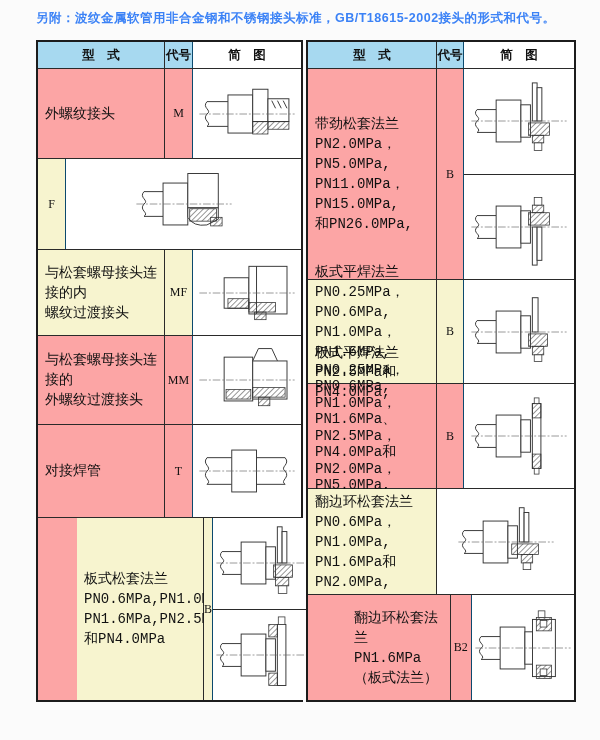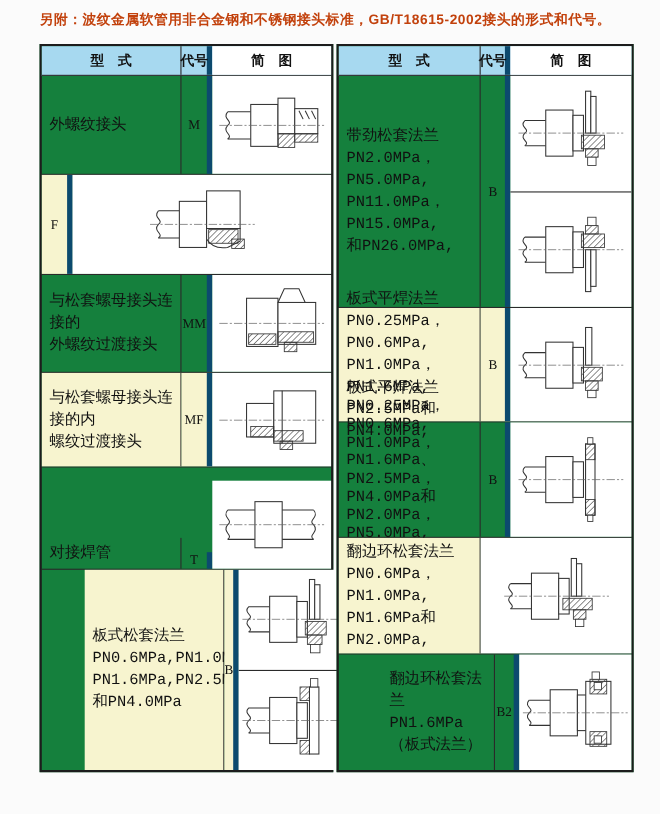--- a/index.html
+++ b/index.html
@@ -6,29 +6,29 @@
   body{
     width:600px;height:740px;
     background:#fbfbfb;
     font-family:"Liberation Sans","DejaVu Sans",sans-serif;
     position:relative;
     color:#111;
   }
   .page-title{
     position:absolute;left:36px;top:10px;
     font-size:12.5px;font-weight:bold;letter-spacing:0.5px;
-    color:#c2410c;
+    color:#3b82f6;
   }
   .tables{
     position:absolute;left:36px;top:40px;
     display:flex;gap:3px;
   }
   .ftable{
     border:2px solid #1c1c1c;
-    background:#15803d;
+    background:#fca5a5;
   }
   .ftable.left{width:263px;}
   .ftable.right{width:266px;}
   .frow{
     display:flex;box-sizing:border-box;
     border-bottom:1px solid #2a2a2a;
   }
   .frow:last-child{border-bottom:none;padding-left:39px;}
   .frow.header{
     height:27px;background:#a7d9f0;
@@ -38,21 +38,21 @@
     border-right:1px solid #2a2a2a;
     display:flex;align-items:center;
     padding:4px 2px 4px 7px;
     font-family:Liberation Mono, monospace;
     font-size:14px;line-height:20px;
     white-space:pre-line;
   }
   .ftable.left .cell.type{width:127px;}
   .ftable.right .cell.type{width:129px;}
   .cell.code{
-    border-right:5px solid #0c4a6e;
+    border-right:1px solid #0c4a6e;
     display:flex;align-items:center;justify-content:center;
     font-family:"Liberation Serif","DejaVu Serif",serif;
     font-size:12px;
   }
   .ftable.left .cell.code{width:28px;}
   .ftable.right .cell.code{width:27px;}
   .cell.diag{
     flex:1;background:#fff;
     display:flex;flex-direction:column;
   }
@@ -126,20 +126,43 @@
               <rect x="30" y="20" width="26" height="44" fill="#fff" stroke="#333" stroke-width="1"></rect>
               <rect x="56" y="10" width="32" height="36" fill="#fff" stroke="#333" stroke-width="1"></rect>
               <path d="M56 46 L56 56 Q62 66 76 64 L88 58 L88 46 Z" fill="#fff" stroke="#333" stroke-width="1"></path>
               <rect x="58" y="47" width="28" height="13" fill="url(#h2)" stroke="#333" stroke-width="0.8"></rect>
               <rect x="80" y="56" width="12" height="9" fill="url(#h2)" stroke="#333" stroke-width="0.8"></rect>
               <line x1="2" y1="42" x2="102" y2="42" stroke="#666" stroke-width="0.7" stroke-dasharray="8 2 2 2"></line>
             </svg>
           </div>
         </div>
       </div>
+      <div class="frow" style="height: 86px;">
+        <div class="cell type hl">与松套螺母接头连接的内
+螺纹过渡接头</div>
+        <div class="cell code hl">MF</div>
+        <div class="cell diag">
+          <div class="subdiag">
+            <svg class="diag" viewBox="0 0 104 84">
+              <defs>
+                <pattern id="h4" width="4" height="4" patternUnits="userSpaceOnUse" patternTransform="rotate(45)">
+                  <line x1="0" y1="0" x2="0" y2="4" stroke="#4a4a4a" stroke-width="1.2"></line>
+                </pattern>
+              </defs>
+              <rect x="28" y="26" width="26" height="32" fill="#fff" stroke="#333" stroke-width="1"></rect>
+              <rect x="54" y="14" width="40" height="50" fill="#fff" stroke="#333" stroke-width="1"></rect>
+              <line x1="62" y1="14" x2="62" y2="64" stroke="#333" stroke-width="1"></line>
+              <rect x="32" y="48" width="22" height="10" fill="url(#h4)" stroke="#333" stroke-width="0.8"></rect>
+              <rect x="54" y="52" width="28" height="10" fill="url(#h4)" stroke="#333" stroke-width="0.8"></rect>
+              <rect x="60" y="62" width="12" height="8" fill="url(#h4)" stroke="#333" stroke-width="0.8"></rect>
+              <line x1="2" y1="42" x2="102" y2="42" stroke="#666" stroke-width="0.7" stroke-dasharray="8 2 2 2"></line>
+            </svg>
+          </div>
+        </div>
+      </div>
       <div class="frow" style="height: 89px;">
         <div class="cell type">与松套螺母接头连接的
 外螺纹过渡接头</div>
         <div class="cell code">MM</div>
         <div class="cell diag">
           <div class="subdiag">
             <svg class="diag" viewBox="0 0 104 84">
               <defs>
                 <pattern id="h3" width="4" height="4" patternUnits="userSpaceOnUse" patternTransform="rotate(45)">
                   <line x1="0" y1="0" x2="0" y2="4" stroke="#4a4a4a" stroke-width="1.2"></line>
@@ -149,44 +172,21 @@
               <path d="M58 22 L64 9 L78 9 L84 22" fill="#fff" stroke="#333" stroke-width="1"></path>
               <rect x="58" y="22" width="36" height="40" fill="#fff" stroke="#333" stroke-width="1"></rect>
               <rect x="30" y="52" width="26" height="10" fill="url(#h3)" stroke="#333" stroke-width="0.8"></rect>
               <rect x="58" y="50" width="34" height="10" fill="url(#h3)" stroke="#333" stroke-width="0.8"></rect>
               <rect x="64" y="60" width="12" height="9" fill="url(#h3)" stroke="#333" stroke-width="0.8"></rect>
               <line x1="2" y1="42" x2="102" y2="42" stroke="#666" stroke-width="0.7" stroke-dasharray="8 2 2 2"></line>
             </svg>
           </div>
         </div>
       </div>
-      <div class="frow" style="height: 86px;">
-        <div class="cell type hl">与松套螺母接头连接的内
-螺纹过渡接头</div>
-        <div class="cell code hl">MF</div>
-        <div class="cell diag">
-          <div class="subdiag">
-            <svg class="diag" viewBox="0 0 104 84">
-              <defs>
-                <pattern id="h4" width="4" height="4" patternUnits="userSpaceOnUse" patternTransform="rotate(45)">
-                  <line x1="0" y1="0" x2="0" y2="4" stroke="#4a4a4a" stroke-width="1.2"></line>
-                </pattern>
-              </defs>
-              <rect x="28" y="26" width="26" height="32" fill="#fff" stroke="#333" stroke-width="1"></rect>
-              <rect x="54" y="14" width="40" height="50" fill="#fff" stroke="#333" stroke-width="1"></rect>
-              <line x1="62" y1="14" x2="62" y2="64" stroke="#333" stroke-width="1"></line>
-              <rect x="32" y="48" width="22" height="10" fill="url(#h4)" stroke="#333" stroke-width="0.8"></rect>
-              <rect x="54" y="52" width="28" height="10" fill="url(#h4)" stroke="#333" stroke-width="0.8"></rect>
-              <rect x="60" y="62" width="12" height="8" fill="url(#h4)" stroke="#333" stroke-width="0.8"></rect>
-              <line x1="2" y1="42" x2="102" y2="42" stroke="#666" stroke-width="0.7" stroke-dasharray="8 2 2 2"></line>
-            </svg>
-          </div>
-        </div>
-      </div>
-      <div class="frow" style="height: 93px; align-items: flex-end;">
+      <div class="frow" style="height: 93px;">
         <div class="cell type">对接焊管</div>
         <div class="cell code">T</div>
         <div class="cell diag">
           <div class="subdiag">
             <svg class="diag" viewBox="0 0 104 84">
               <defs>
                 <pattern id="h5" width="4" height="4" patternUnits="userSpaceOnUse" patternTransform="rotate(45)">
                   <line x1="0" y1="0" x2="0" y2="4" stroke="#4a4a4a" stroke-width="1.2"></line>
                 </pattern>
               </defs>

